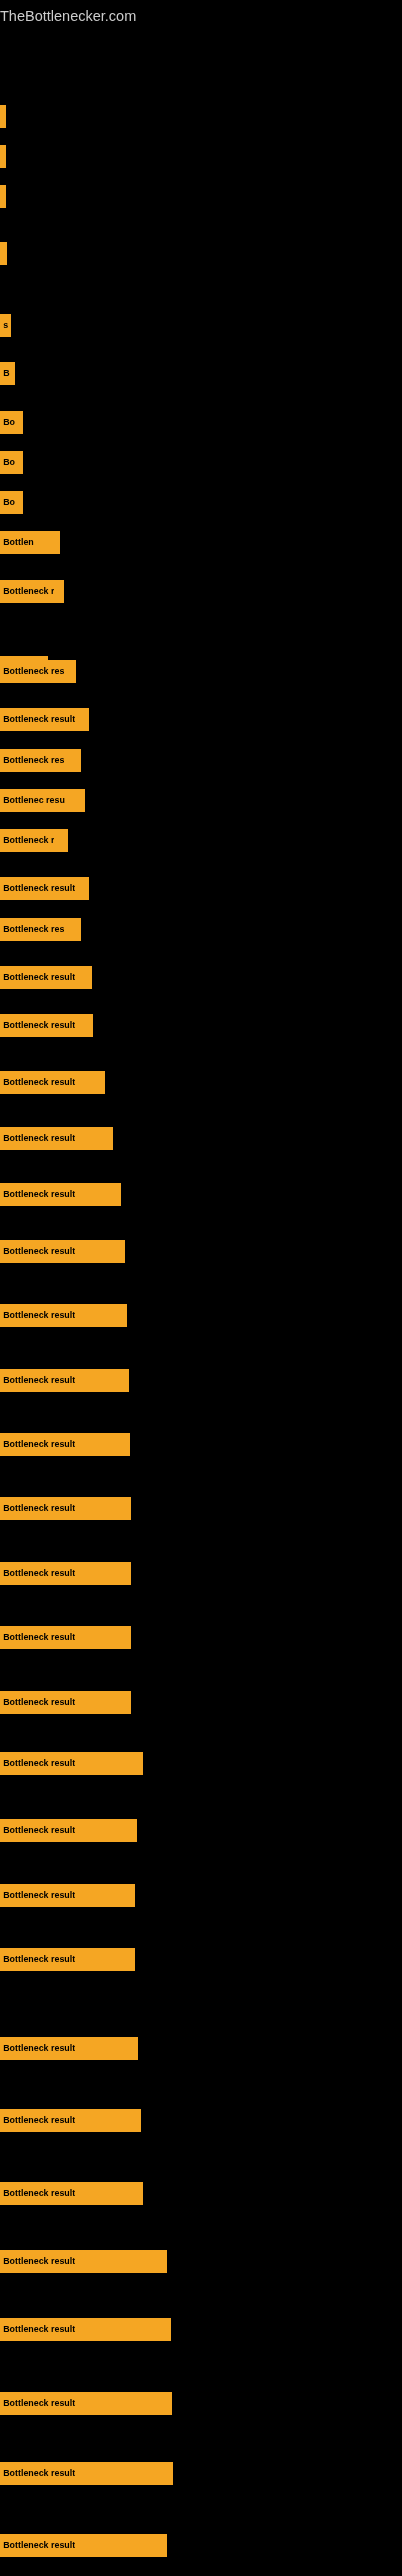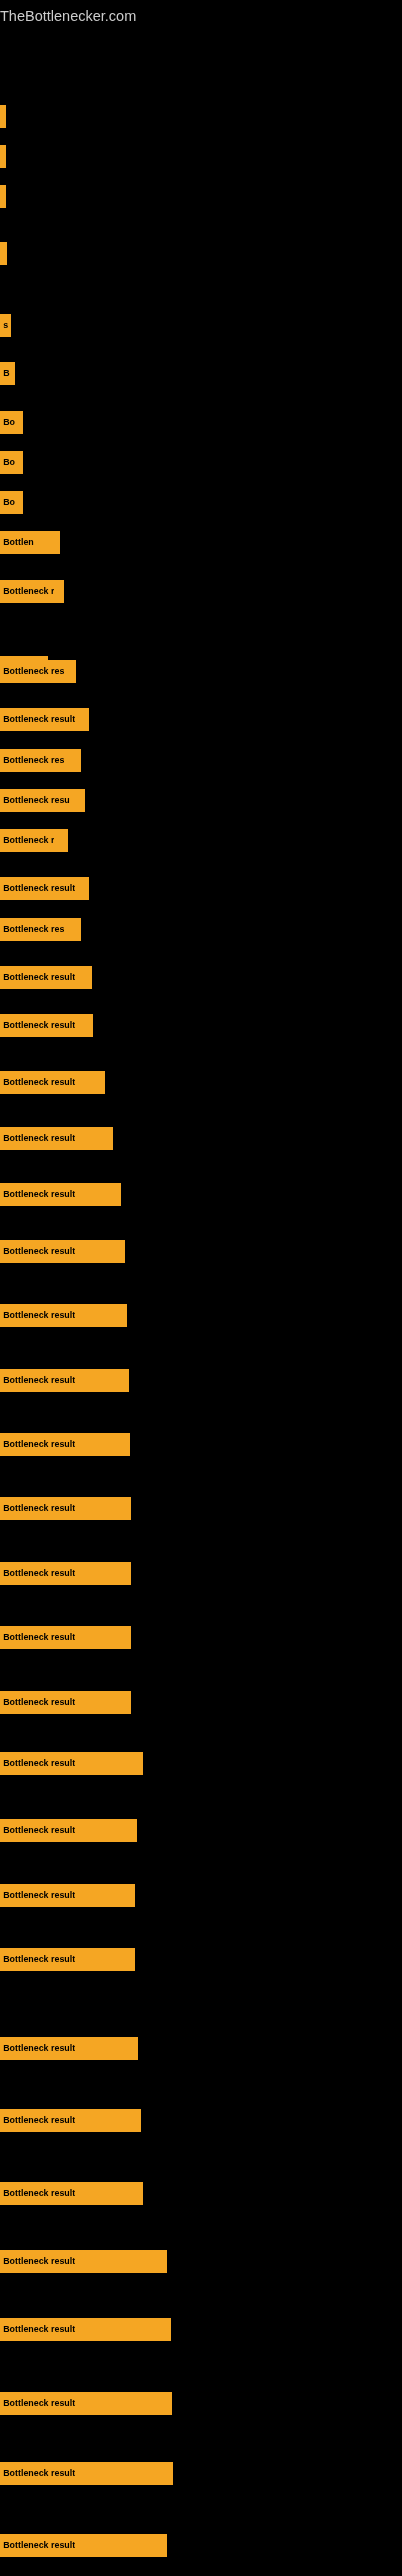--- a/index.html
+++ b/index.html
@@ -86,21 +86,21 @@
     <div class="result-bar" style="top: 660px; width: 76px;">
       <span>Bottleneck res</span>
     </div>
     <div class="result-bar" style="top: 708px; width: 89px;">
       <span>Bottleneck result</span>
     </div>
     <div class="result-bar" style="top: 749px; width: 81px;">
       <span>Bottleneck res</span>
     </div>
     <div class="result-bar" style="top: 789px; width: 85px;">
-      <span>Bottleneck resu</span>
+      <span>Bottlenec resu</span>
     </div>
     <div class="result-bar" style="top: 829px; width: 68px;">
       <span>Bottleneck r</span>
     </div>
     <div class="result-bar" style="top: 877px; width: 89px;">
       <span>Bottleneck result</span>
     </div>
     <div class="result-bar" style="top: 918px; width: 81px;">
       <span>Bottleneck res</span>
     </div>

